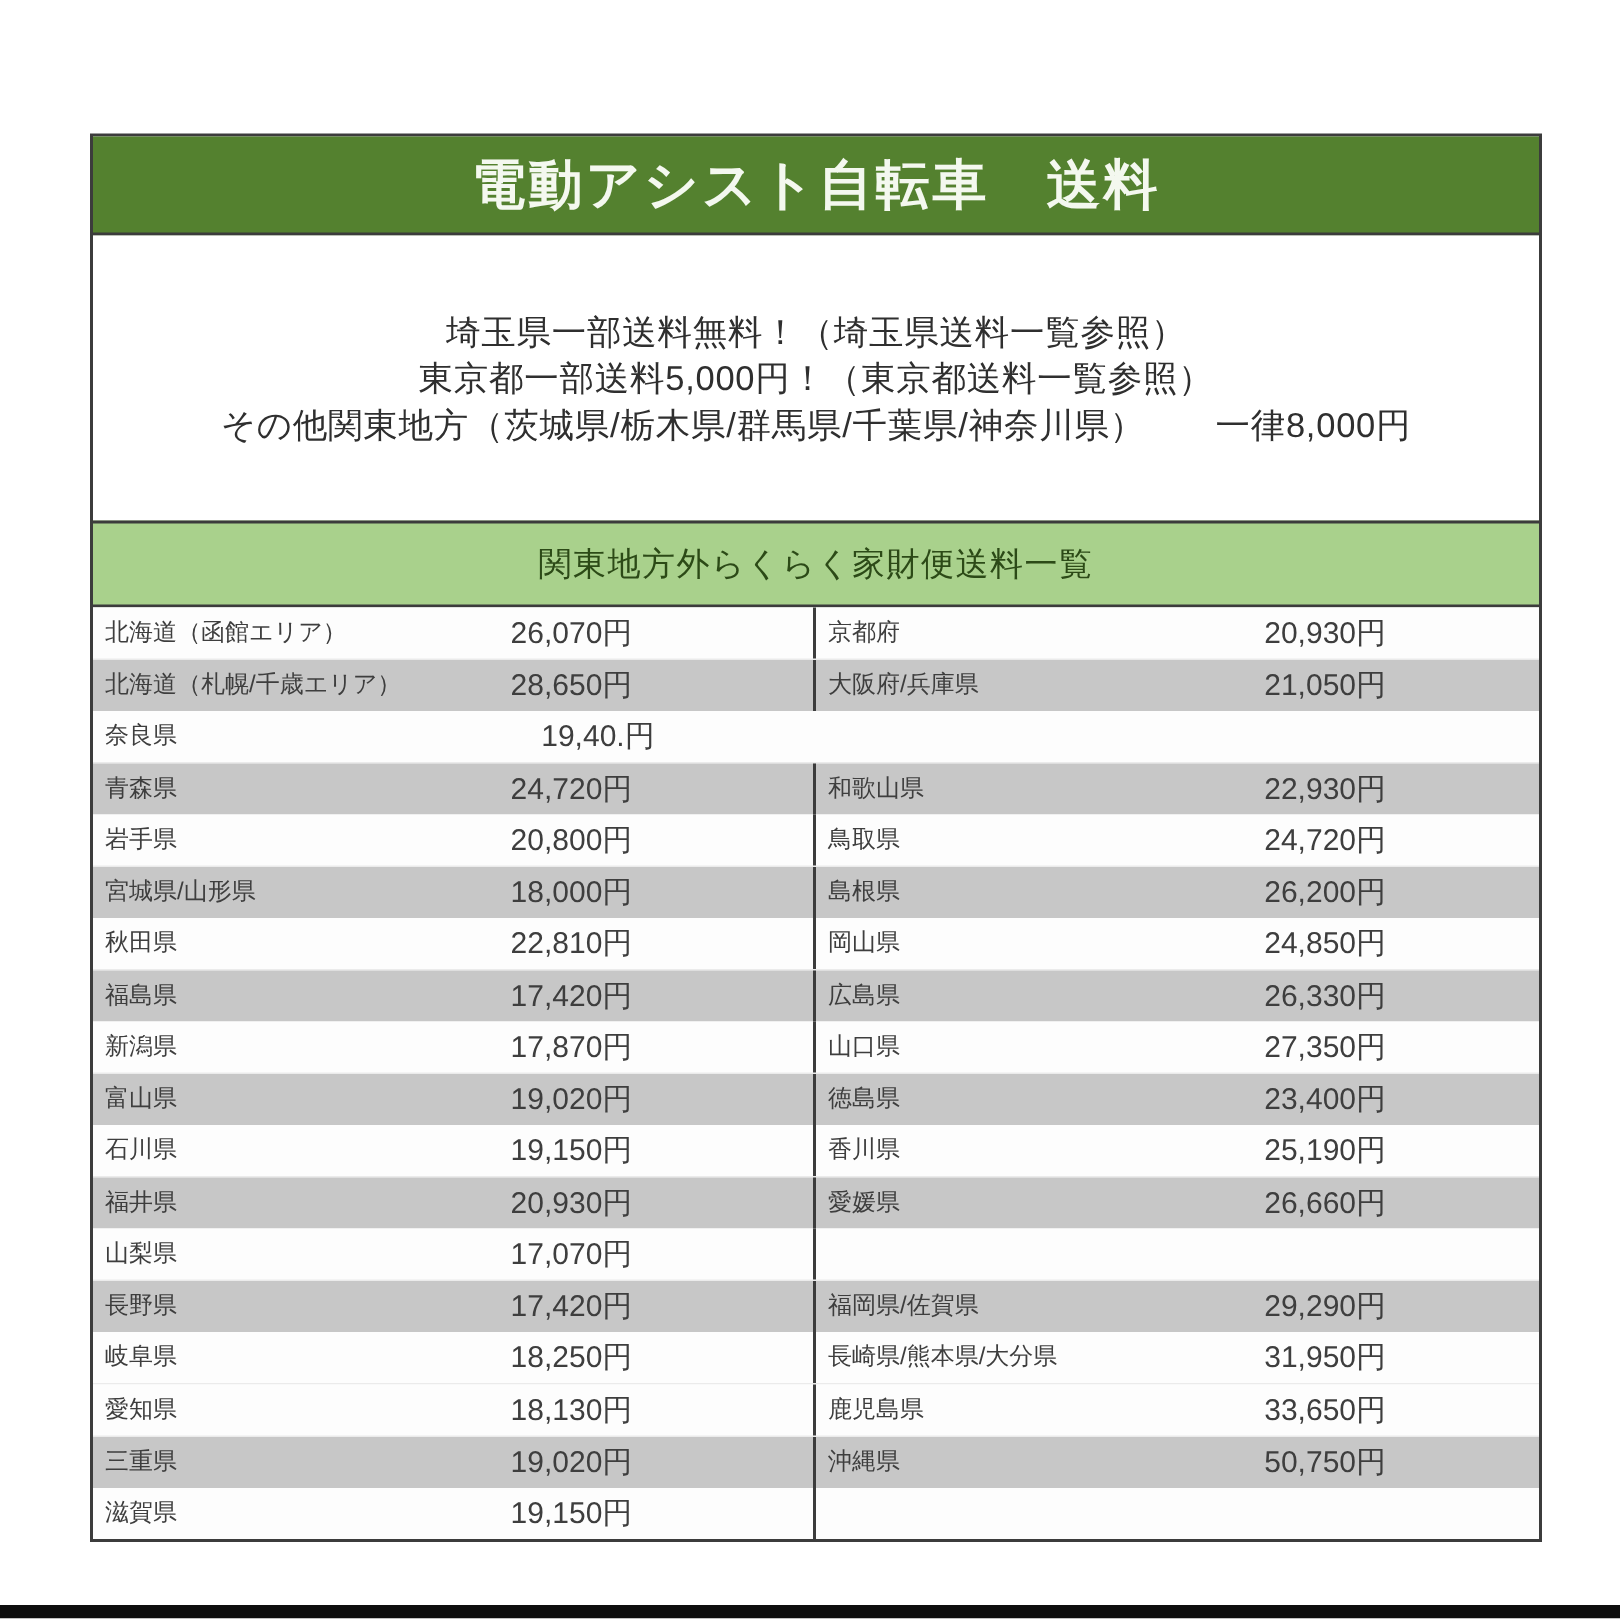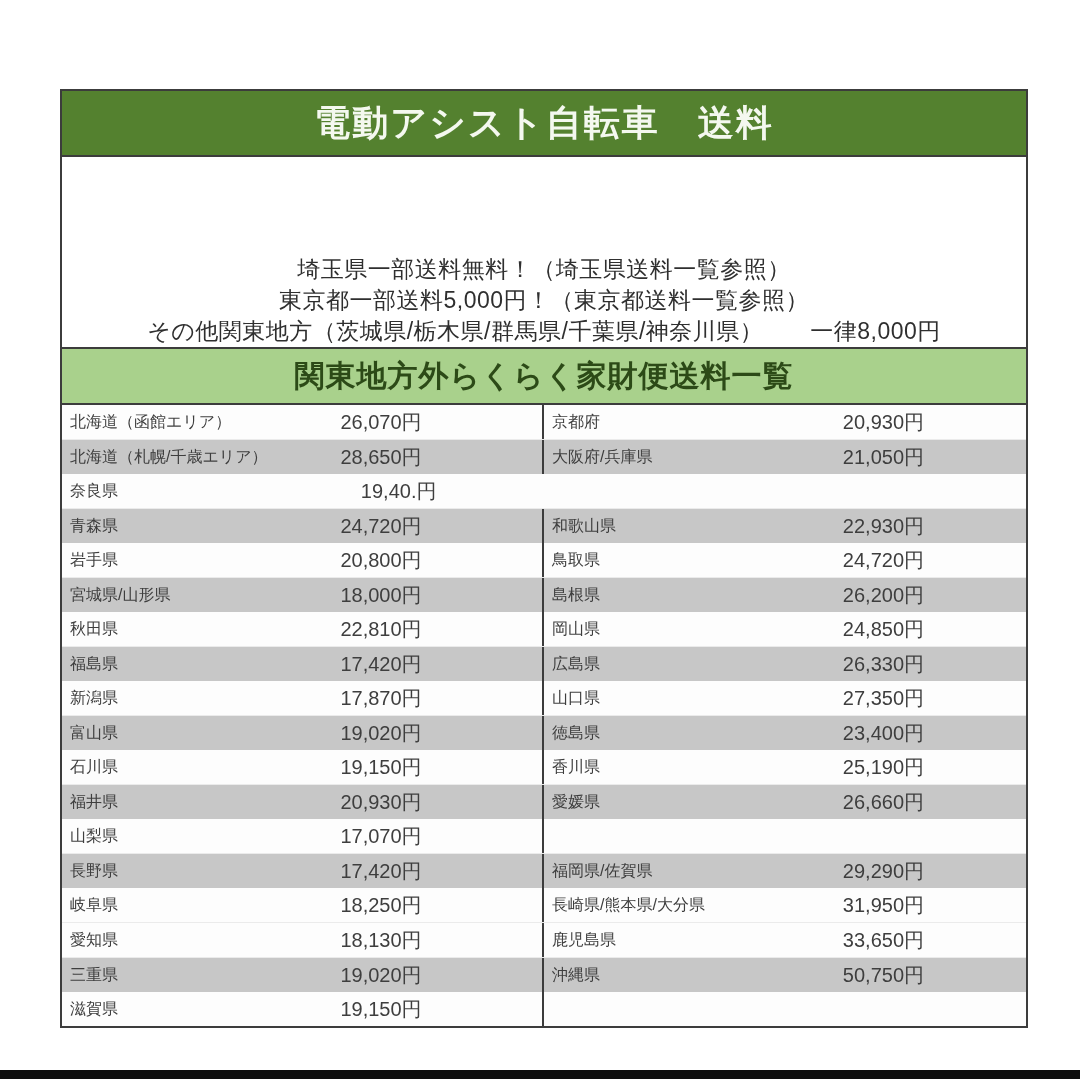--- a/index.html
+++ b/index.html
@@ -30,34 +30,34 @@
     background:var(--header-bg);
     border-bottom:2px solid var(--border);
     display:flex;align-items:center;justify-content:center;
   }
   .main-header .title{
     color:var(--header-text);
     font-size:36px;font-weight:bold;letter-spacing:2px;
   }
   .notes{
     height:190px;background:#ffffff;
-    display:flex;flex-direction:column;justify-content:flex-end;
+    display:flex;flex-direction:column;justify-content:center;
     align-items:center;text-align:center;
   }
   .note-line{
     color:var(--note-text);font-size:23px;letter-spacing:0.5px;
   }
   .section-header{
     height:58px;background:var(--section-bg);
     border-top:2px solid var(--border);
     border-bottom:2px solid var(--border);
     display:flex;align-items:center;justify-content:center;
   }
   .section-header .subtitle{
-    color:var(--section-text);font-size:30px;font-weight:bold;letter-spacing:1px;
+    color:var(--section-text);font-size:22px;font-weight:normal;letter-spacing:1px;
   }
   .fee-table{
     height:621px;display:flex;flex-direction:column;background:#fff;
   }
   .trow{
     flex:1;display:flex;background:var(--row-bg);
     border-bottom:1px solid rgba(0,0,0,0.07);
   }
   .trow:last-child{border-bottom:none;}
   .trow.alt{background:var(--row-alt-bg);border-bottom:none;}

